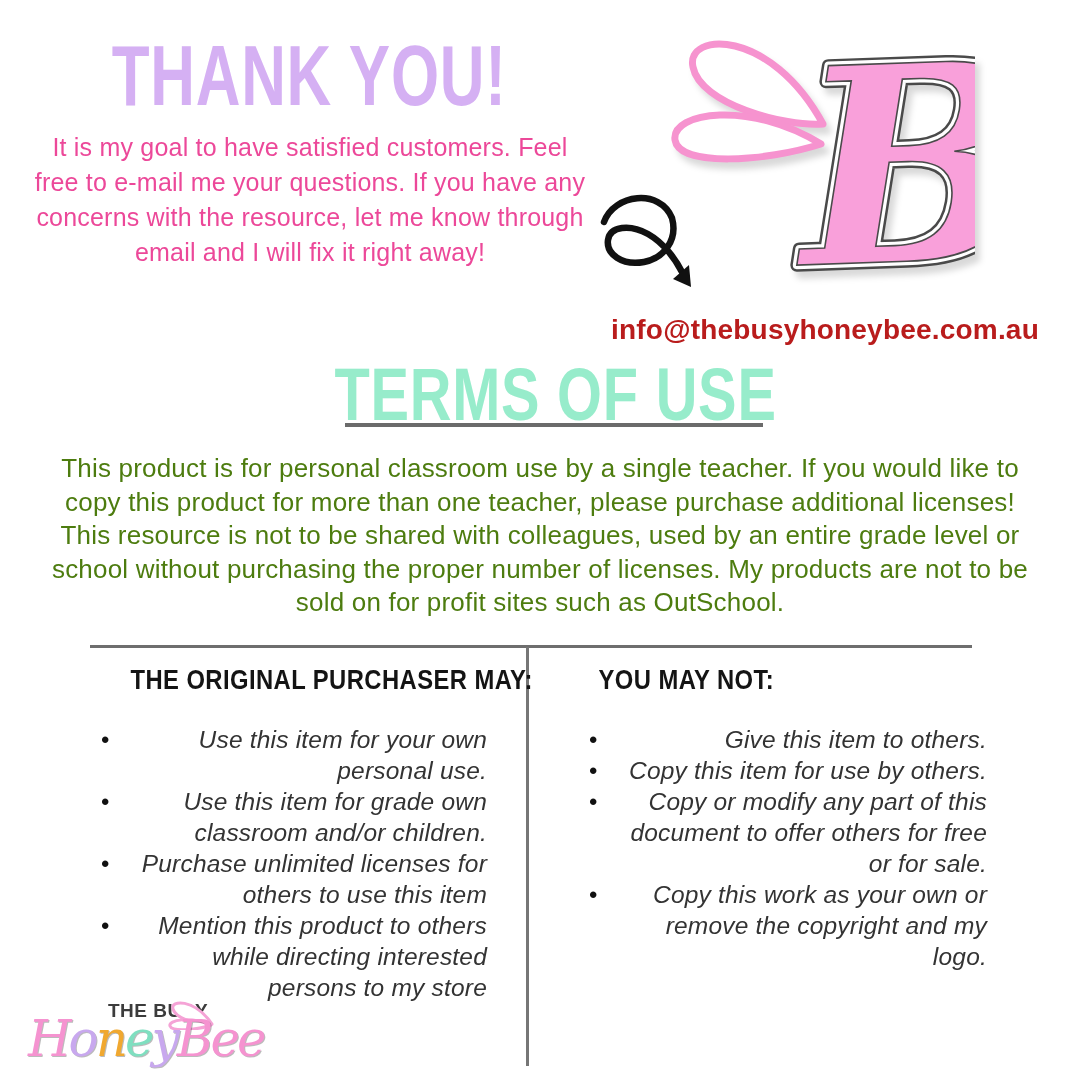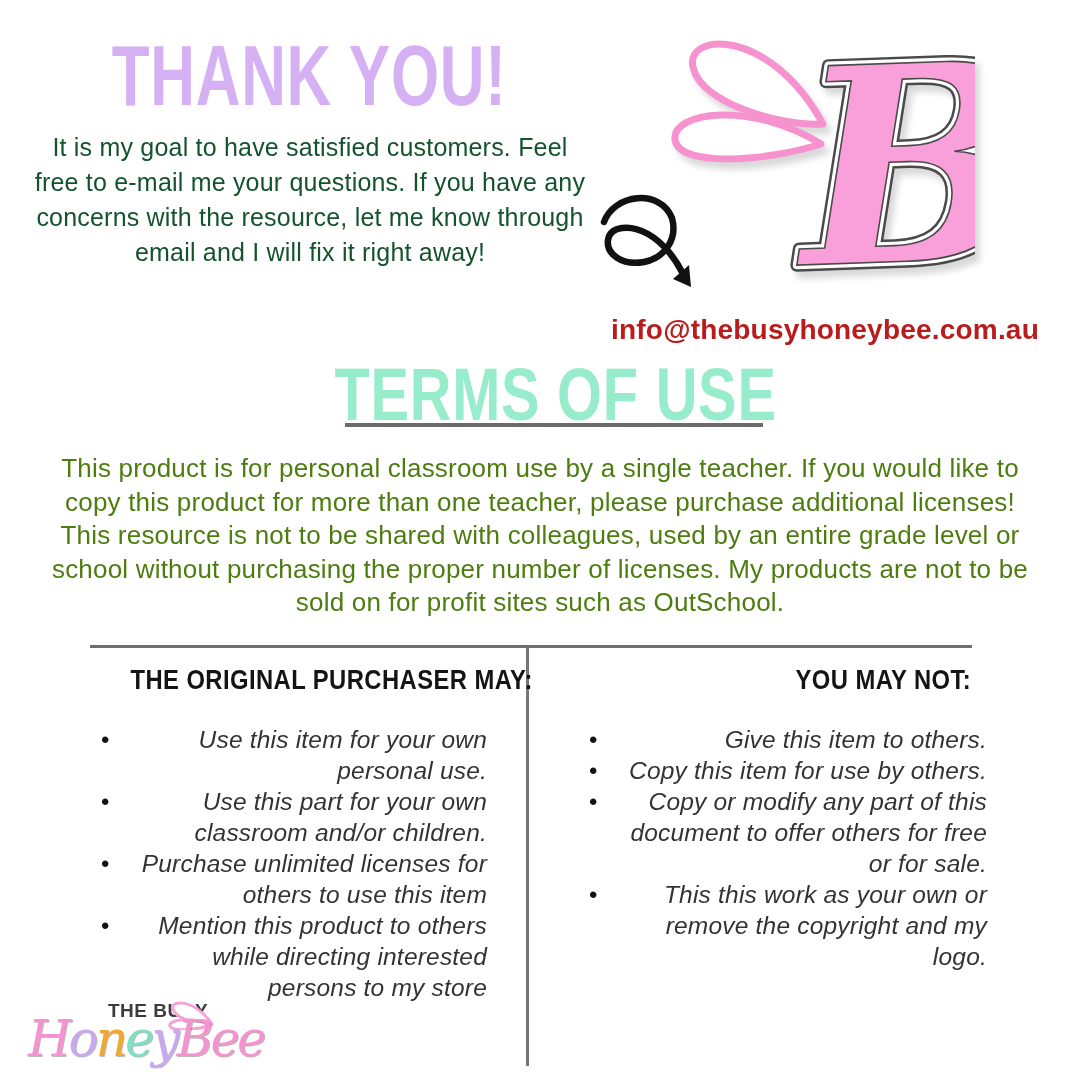--- a/index.html
+++ b/index.html
@@ -24,21 +24,21 @@
     display: inline-block;
     font-size: 86px; font-weight: bold; letter-spacing: 1px;
     color: #D5B0F3;
     transform: scaleX(0.72);
     transform-origin: center;
     white-space: nowrap;
   }
   .thankyou-message {
     position: absolute; left: 30px; top: 126px; width: 560px;
     font-size: 25px; line-height: 35px; letter-spacing: 0.2px;
-    text-align: center; color: #14532d;
+    text-align: center; color: #ec4899;
   }
 
   
   .arrow-doodle { position: absolute; left: 592px; top: 180px; }
 
   
   .b-logo { position: absolute; left: 665px; top: 8px; filter: drop-shadow(5px 7px 3px rgba(0,0,0,0.15)); }
   .b-logo text {
     font-family: "DejaVu Serif", serif;
     font-style: italic; font-weight: bold;
@@ -89,21 +89,21 @@
   .rule-vertical {
     position: absolute; left: 526px; top: 643px; width: 2.5px; height: 419px;
     background: #767676;
   }
 
   
   .col { position: absolute; top: 660px; }
   .col-may { left: 95px; width: 392px; }
   .col-maynot { left: 583px; width: 404px; }
 
-  .col-heading-wrap { text-align: right; height: 40px; margin-bottom: 20px; }
+  .col-heading-wrap { text-align: left; height: 40px; margin-bottom: 20px; }
   .col-heading {
     display: inline-block;
     font-size: 28px; font-weight: bold; letter-spacing: 0.5px;
     color: #141414;
     transform: scaleX(0.85);
     transform-origin: center;
     white-space: nowrap;
   }
 
   ul.bullets { list-style: none; }
@@ -184,21 +184,21 @@
     <div class="col-heading-wrap">
       <span class="col-heading">THE ORIGINAL PURCHASER MAY:</span>
     </div>
     <ul class="bullets">
       <li>
         <span class="bullet"></span>
         <span class="item-text">Use this item for your own personal use.</span>
       </li>
       <li>
         <span class="bullet"></span>
-        <span class="item-text">Use this part for your own classroom and/or children.</span>
+        <span class="item-text">Use this item for grade own classroom and/or children.</span>
       </li>
       <li>
         <span class="bullet"></span>
         <span class="item-text">Purchase unlimited licenses for others to use this item</span>
       </li>
       <li>
         <span class="bullet"></span>
         <span class="item-text">Mention this product to others while directing interested persons to my store</span>
       </li>
     </ul>
@@ -216,21 +216,21 @@
       <li>
         <span class="bullet"></span>
         <span class="item-text">Copy this item for use by others.</span>
       </li>
       <li>
         <span class="bullet"></span>
         <span class="item-text">Copy or modify any part of this document to offer others for free or for sale.</span>
       </li>
       <li>
         <span class="bullet"></span>
-        <span class="item-text">This this work as your own or remove the copyright and my logo.</span>
+        <span class="item-text">Copy this work as your own or remove the copyright and my logo.</span>
       </li>
     </ul>
   </div>
 
   <div class="brand-logo">
     <span class="brand-top">THE BUSY</span>
     <svg class="brand-wings" width="62" height="36" viewBox="0 0 62 36">
       <path d="M48,30 C30,4 6,6 9,15 C12,25 36,32 48,30 Z"></path>
       <path d="M47,33 C26,24 4,28 6,34 C8,40 34,38 47,33 Z" transform="translate(0,-2)"></path>
     </svg>

